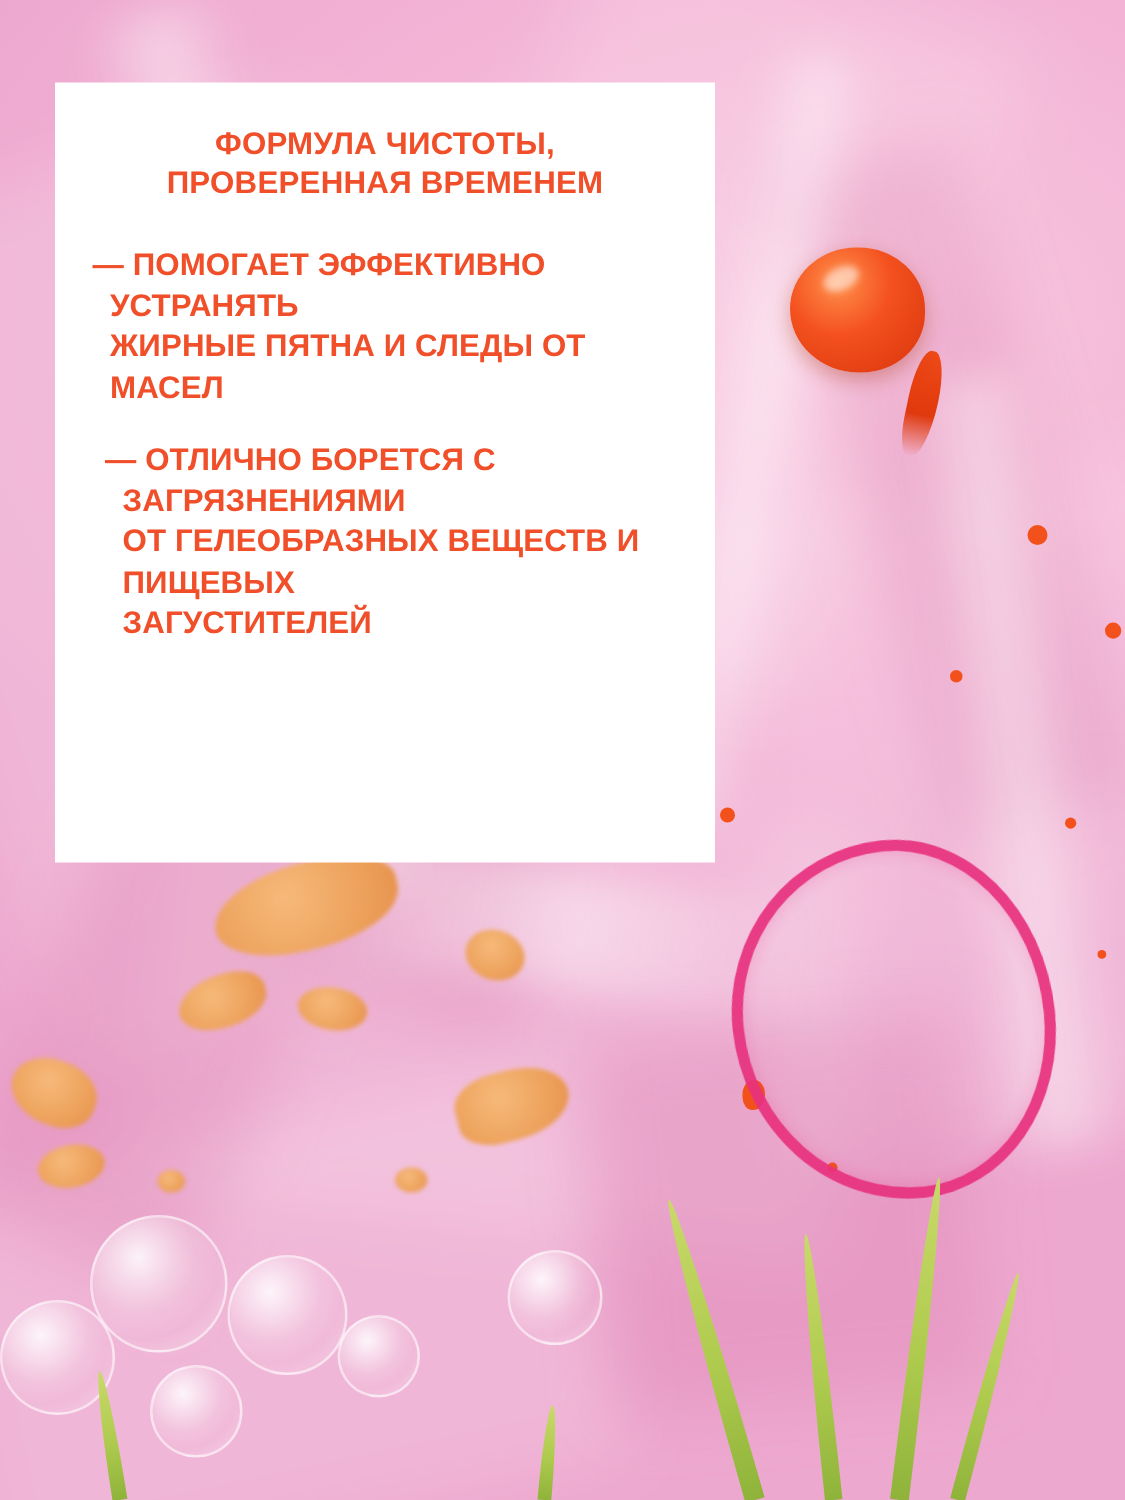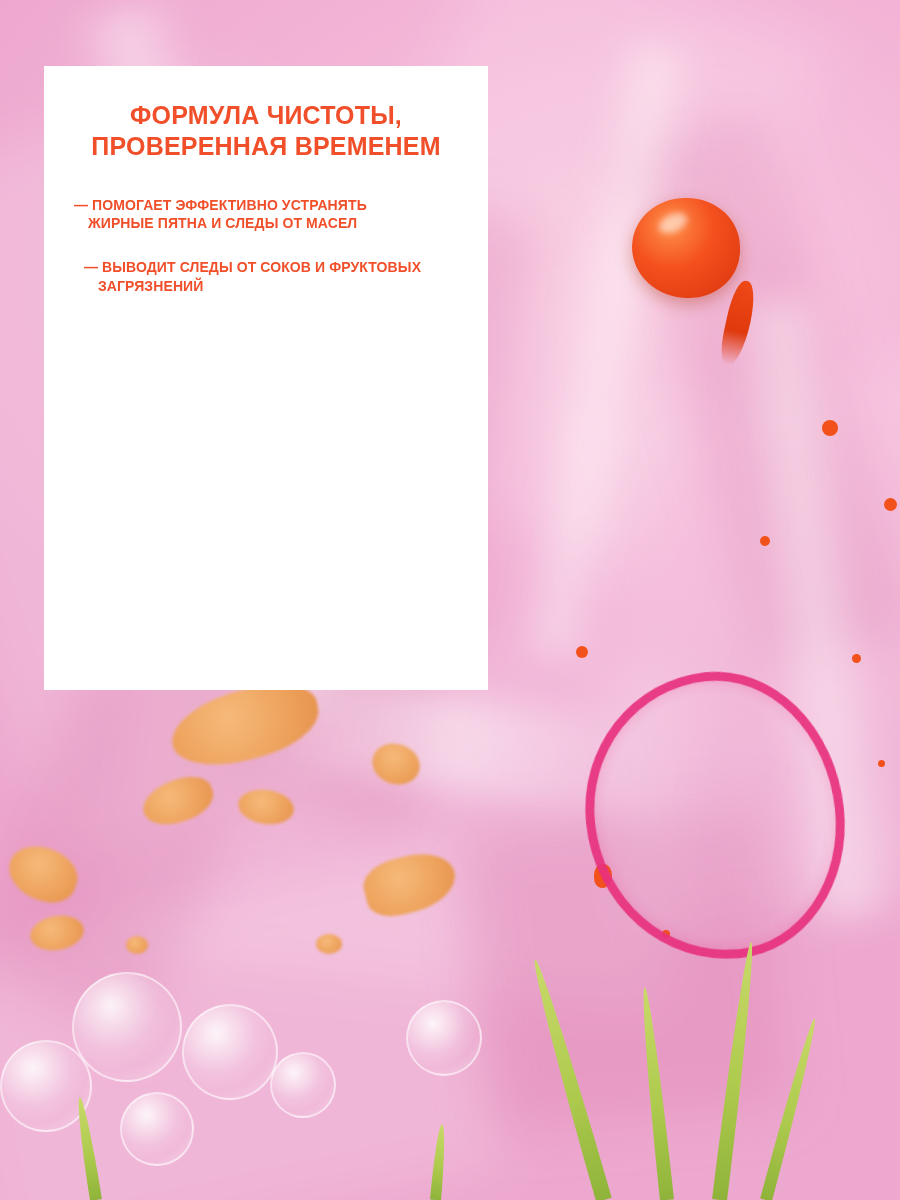--- a/index.html
+++ b/index.html
@@ -113,21 +113,21 @@
     border-radius: 50% / 100% 100% 0 0;
     background: linear-gradient(180deg, #c9d96a 0%, #aecb4e 55%, #8fb33a 100%);
     transform-origin: bottom center;
   }
 
   
   .card {
     position: absolute;
     left: 44px;
     top: 66px;
-    width: 444px;
+    width: 528px;
     height: 624px;
     background: #ffffff;
     padding: 28px 30px 0 30px;
     box-sizing: border-box;
   }
   .card-title {
     color: #f04f2a;
     font-size: 25px;
     font-weight: bold;
     line-height: 1.24;
@@ -136,21 +136,21 @@
     margin: 6px 0 0 0;
     white-space: pre-line;
   }
   .benefits {
     list-style: none;
     margin: 34px 0 0 0;
     padding: 0;
   }
   .benefits li {
     color: #f04f2a;
-    font-size: 14px;
+    font-size: 25px;
     font-weight: bold;
     line-height: 1.3;
     letter-spacing: 0.1px;
     margin: 0 0 26px 0;
     padding-left: 24px;
     text-indent: -14px;
     white-space: pre-line;
   }
   .benefits li:first-child {
     padding-left: 14px;
@@ -216,18 +216,19 @@
   <div class="grass" style="left:760px; top:1012px; width:12px; height:188px; transform:rotate(15deg);"></div>
   <div class="grass" style="left:90px;  top:1096px; width:12px; height:104px; transform:rotate(-9deg);"></div>
   <div class="grass" style="left:430px; top:1124px; width:11px; height:76px;  transform:rotate(5deg);"></div>
 
   <div class="card">
     <h1 class="card-title">ФОРМУЛА ЧИСТОТЫ,
 ПРОВЕРЕННАЯ ВРЕМЕНЕМ</h1>
     <ul class="benefits">
       <li>— ПОМОГАЕТ ЭФФЕКТИВНО УСТРАНЯТЬ
 ЖИРНЫЕ ПЯТНА И СЛЕДЫ ОТ МАСЕЛ</li>
-      <li>— ВЫВОДИТ СЛЕДЫ ОТ СОКОВ И ФРУКТОВЫХ
-ЗАГРЯЗНЕНИЙ</li>
+      <li>— ОТЛИЧНО БОРЕТСЯ С ЗАГРЯЗНЕНИЯМИ
+ОТ ГЕЛЕОБРАЗНЫХ ВЕЩЕСТВ И ПИЩЕВЫХ
+ЗАГУСТИТЕЛЕЙ</li>
     </ul>
   </div>
 
 </div>
 
 </body></html>

